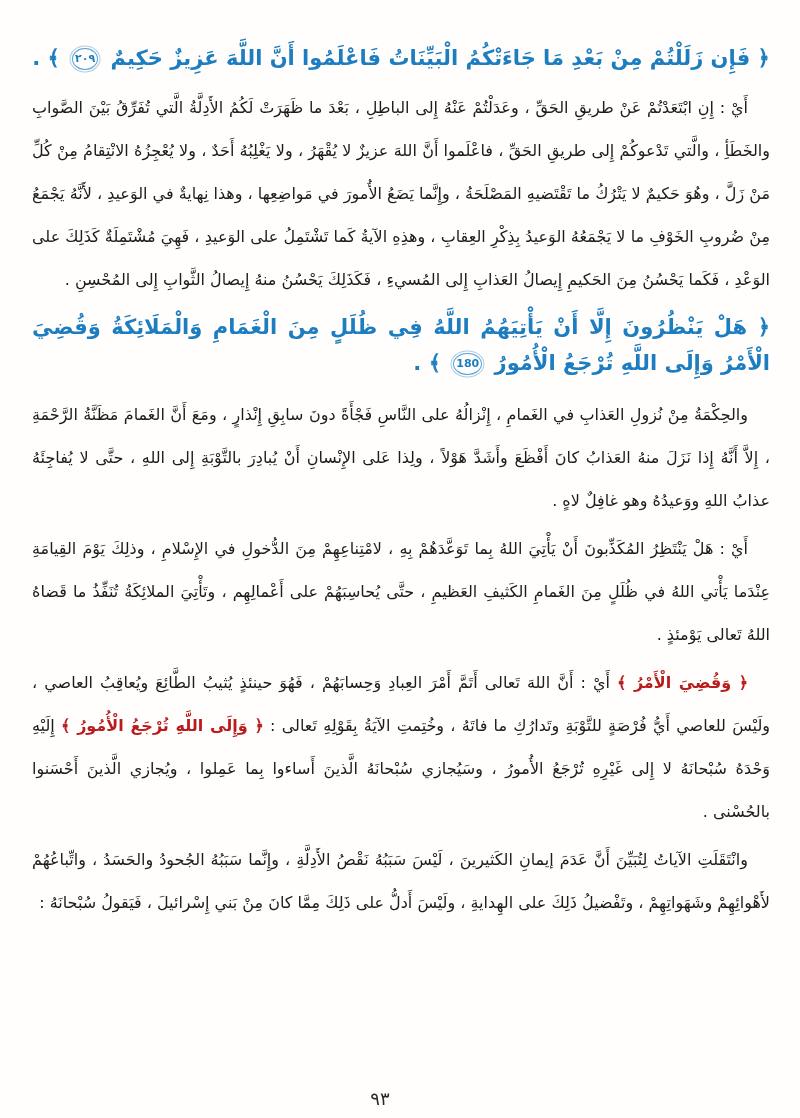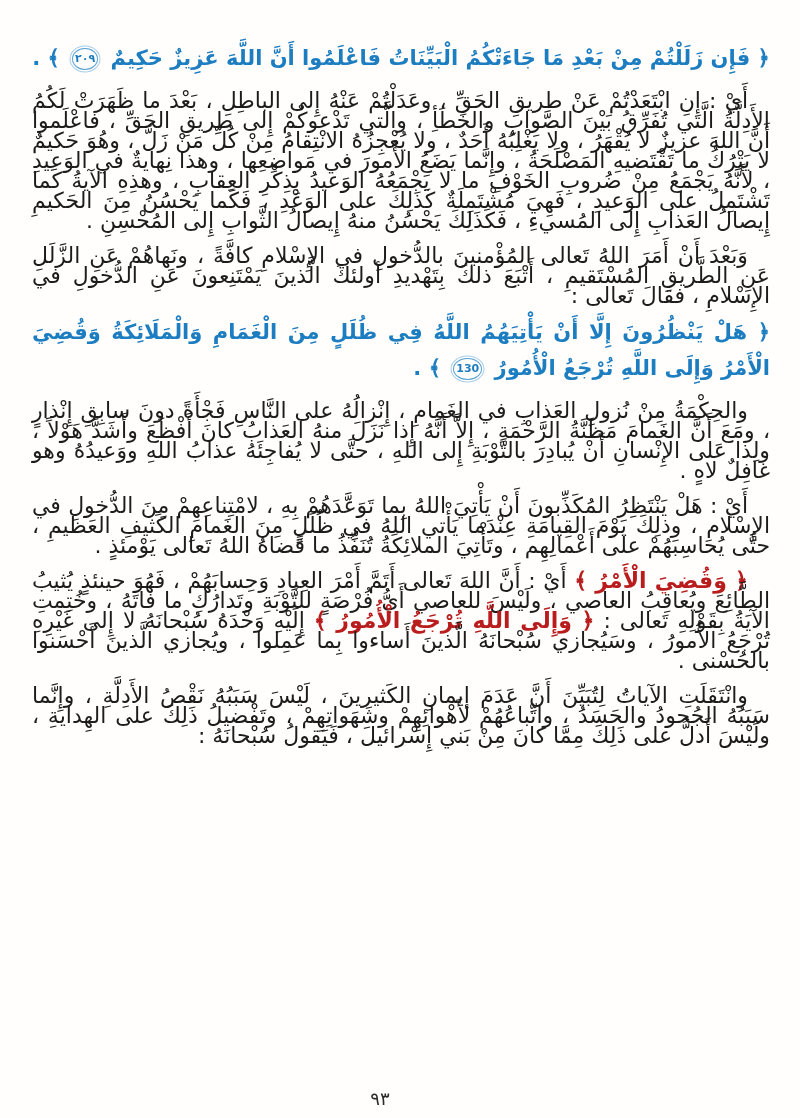--- a/index.html
+++ b/index.html
@@ -37,25 +37,25 @@
     border-radius: 50%;
     box-shadow: 0 0 0 1.5px #ffffff, 0 0 0 2.5px #a8cde8;
     font-size: 11px;
     font-weight: bold;
     color: #1d7dc1;
     text-align: left;
     vertical-align: middle;
     margin: 0 5px;
   }
   .para {
-    font-size: 22px;
-    line-height: 20px;
+    font-size: 16px;
+    line-height: 43px;
     text-align: justify;
     text-indent: 22px;
-    margin: 15px 0 5px;
+    margin: 0 0 5px;
   }
   .inline-quote {
     font-weight: bold;
     color: #b91c1c;
   }
   .watermark-wrap {
     position: absolute;
     top: 512px;
     left: 0;
     width: 800px;
@@ -80,25 +80,24 @@
   <div class="content">
 
     <div class="verse-block verse-centered">
       <span>﴿ فَإِن زَلَلْتُمْ مِنْ بَعْدِ مَا جَاءَتْكُمُ الْبَيِّنَاتُ فَاعْلَمُوا أَنَّ اللَّهَ عَزِيزٌ حَكِيمٌ</span>
       <span class="ayah-badge">٢٠٩</span>
       <span>﴾ .</span>
     </div>
 
     <p class="para">أَيْ : إِنِ ابْتَعَدْتُمْ عَنْ طريقِ الحَقِّ ، وعَدَلْتُمْ عَنْهُ إِلى الباطِلِ ، بَعْدَ ما ظَهَرَتْ لَكُمُ الأَدِلَّةُ الَّتي تُفَرِّقُ بَيْنَ الصَّوابِ والخَطَأِ ، والَّتي تَدْعوكُمْ إِلى طريقِ الحَقِّ ، فاعْلَموا أَنَّ اللهَ عزيزٌ لا يُقْهَرُ ، ولا يَغْلِبُهُ أَحَدٌ ، ولا يُعْجِزُهُ الانْتِقامُ مِنْ كُلِّ مَنْ زَلَّ ، وهُوَ حَكيمٌ لا يَتْرُكُ ما تَقْتَضيهِ المَصْلَحَةُ ، وإِنَّما يَضَعُ الأُمورَ في مَواضِعِها ، وهذا نِهايةٌ في الوَعيدِ ، لأَنَّهُ يَجْمَعُ مِنْ ضُروبِ الخَوْفِ ما لا يَجْمَعُهُ الوَعيدُ بِذِكْرِ العِقابِ ، وهذِهِ الآيةُ كَما تَشْتَمِلُ على الوَعيدِ ، فَهِيَ مُشْتَمِلَةٌ كَذَلِكَ على الوَعْدِ ، فَكَما يَحْسُنُ مِنَ الحَكيمِ إِيصالُ العَذابِ إِلى المُسيءِ ، فَكَذَلِكَ يَحْسُنُ منهُ إِيصالُ الثَّوابِ إِلى المُحْسِنِ .</p>
 
-    <p class="para">وَبَعْدَ أَنْ أَمَرَ اللهُ تَعالى المُؤْمنينَ بالدُّخولِ في الإِسْلامِ كافَّةً ، ونَهاهُمْ عَنِ الزَّلَلِ عَنِ الطَّريقِ المُسْتَقيمِ ، أَتْبَعَ ذلكَ بِتَهْديدِ أولئكَ الَّذينَ يَمْتَنِعونَ عَنِ الدُّخولِ في الإِسْلامِ ، فقالَ تَعالى :</p>
 
     <div class="verse-block verse-justified">
       <span>﴿ هَلْ يَنْظُرُونَ إِلَّا أَنْ يَأْتِيَهُمُ اللَّهُ فِي ظُلَلٍ مِنَ الْغَمَامِ وَالْمَلَائِكَةُ وَقُضِيَ الْأَمْرُ وَإِلَى اللَّهِ تُرْجَعُ الْأُمُورُ</span>
-      <span class="ayah-badge">130</span>
+      <span class="ayah-badge">180</span>
       <span>﴾ .</span>
     </div>
 
     <p class="para">والحِكْمَةُ مِنْ نُزولِ العَذابِ في الغَمامِ ، إِنْزالُهُ على النَّاسِ فَجْأَةً دونَ سابِقِ إِنْذارٍ ، ومَعَ أَنَّ الغَمامَ مَظَنَّةُ الرَّحْمَةِ ، إِلاَّ أَنَّهُ إِذا نَزَلَ منهُ العَذابُ كانَ أَفْظَعَ وأَشَدَّ هَوْلاً ، ولِذا عَلى الإِنْسانِ أَنْ يُبادِرَ بالتَّوْبَةِ إِلى اللهِ ، حتَّى لا يُفاجِئَهُ عذابُ اللهِ ووَعيدُهُ وهو غافِلٌ لاهٍ .</p>
 
     <p class="para">أَيْ : هَلْ يَنْتَظِرُ المُكَذِّبونَ أَنْ يَأْتِيَ اللهُ بِما تَوَعَّدَهُمْ بِهِ ، لامْتِناعِهِمْ مِنَ الدُّخولِ في الإِسْلامِ ، وذلِكَ يَوْمَ القِيامَةِ عِنْدَما يَأْتي اللهُ في ظُلَلٍ مِنَ الغَمامِ الكَثيفِ العَظيمِ ، حتَّى يُحاسِبَهُمْ على أَعْمالِهِم ، وتَأْتِيَ الملائِكَةُ تُنَفِّذُ ما قَضاهُ اللهُ تَعالى يَوْمئذٍ .</p>
 
     <p class="para">
       <span class="inline-quote">﴿ وَقُضِيَ الْأَمْرُ ﴾</span><span> أَيْ : أَنَّ اللهَ تَعالى أَتَمَّ أَمْرَ العِبادِ وَحِسابَهُمْ ، فَهُوَ حينئذٍ يُثيبُ الطَّائِعَ ويُعاقِبُ العاصي ، ولَيْسَ للعاصي أَيُّ فُرْصَةٍ للتَّوْبَةِ وتَدارُكِ ما فاتَهُ ، وخُتِمتِ الآيَةُ بِقَوْلِهِ تَعالى : </span><span class="inline-quote">﴿ وَإِلَى اللَّهِ تُرْجَعُ الْأُمُورُ ﴾</span><span> إِلَيْهِ وَحْدَهُ سُبْحانَهُ لا إِلى غَيْرِهِ تُرْجَعُ الأُمورُ ، وسَيُجازي سُبْحانَهُ الَّذينَ أَساءوا بِما عَمِلوا ، ويُجازي الَّذينَ أَحْسَنوا بالحُسْنى .</span>
     </p>

